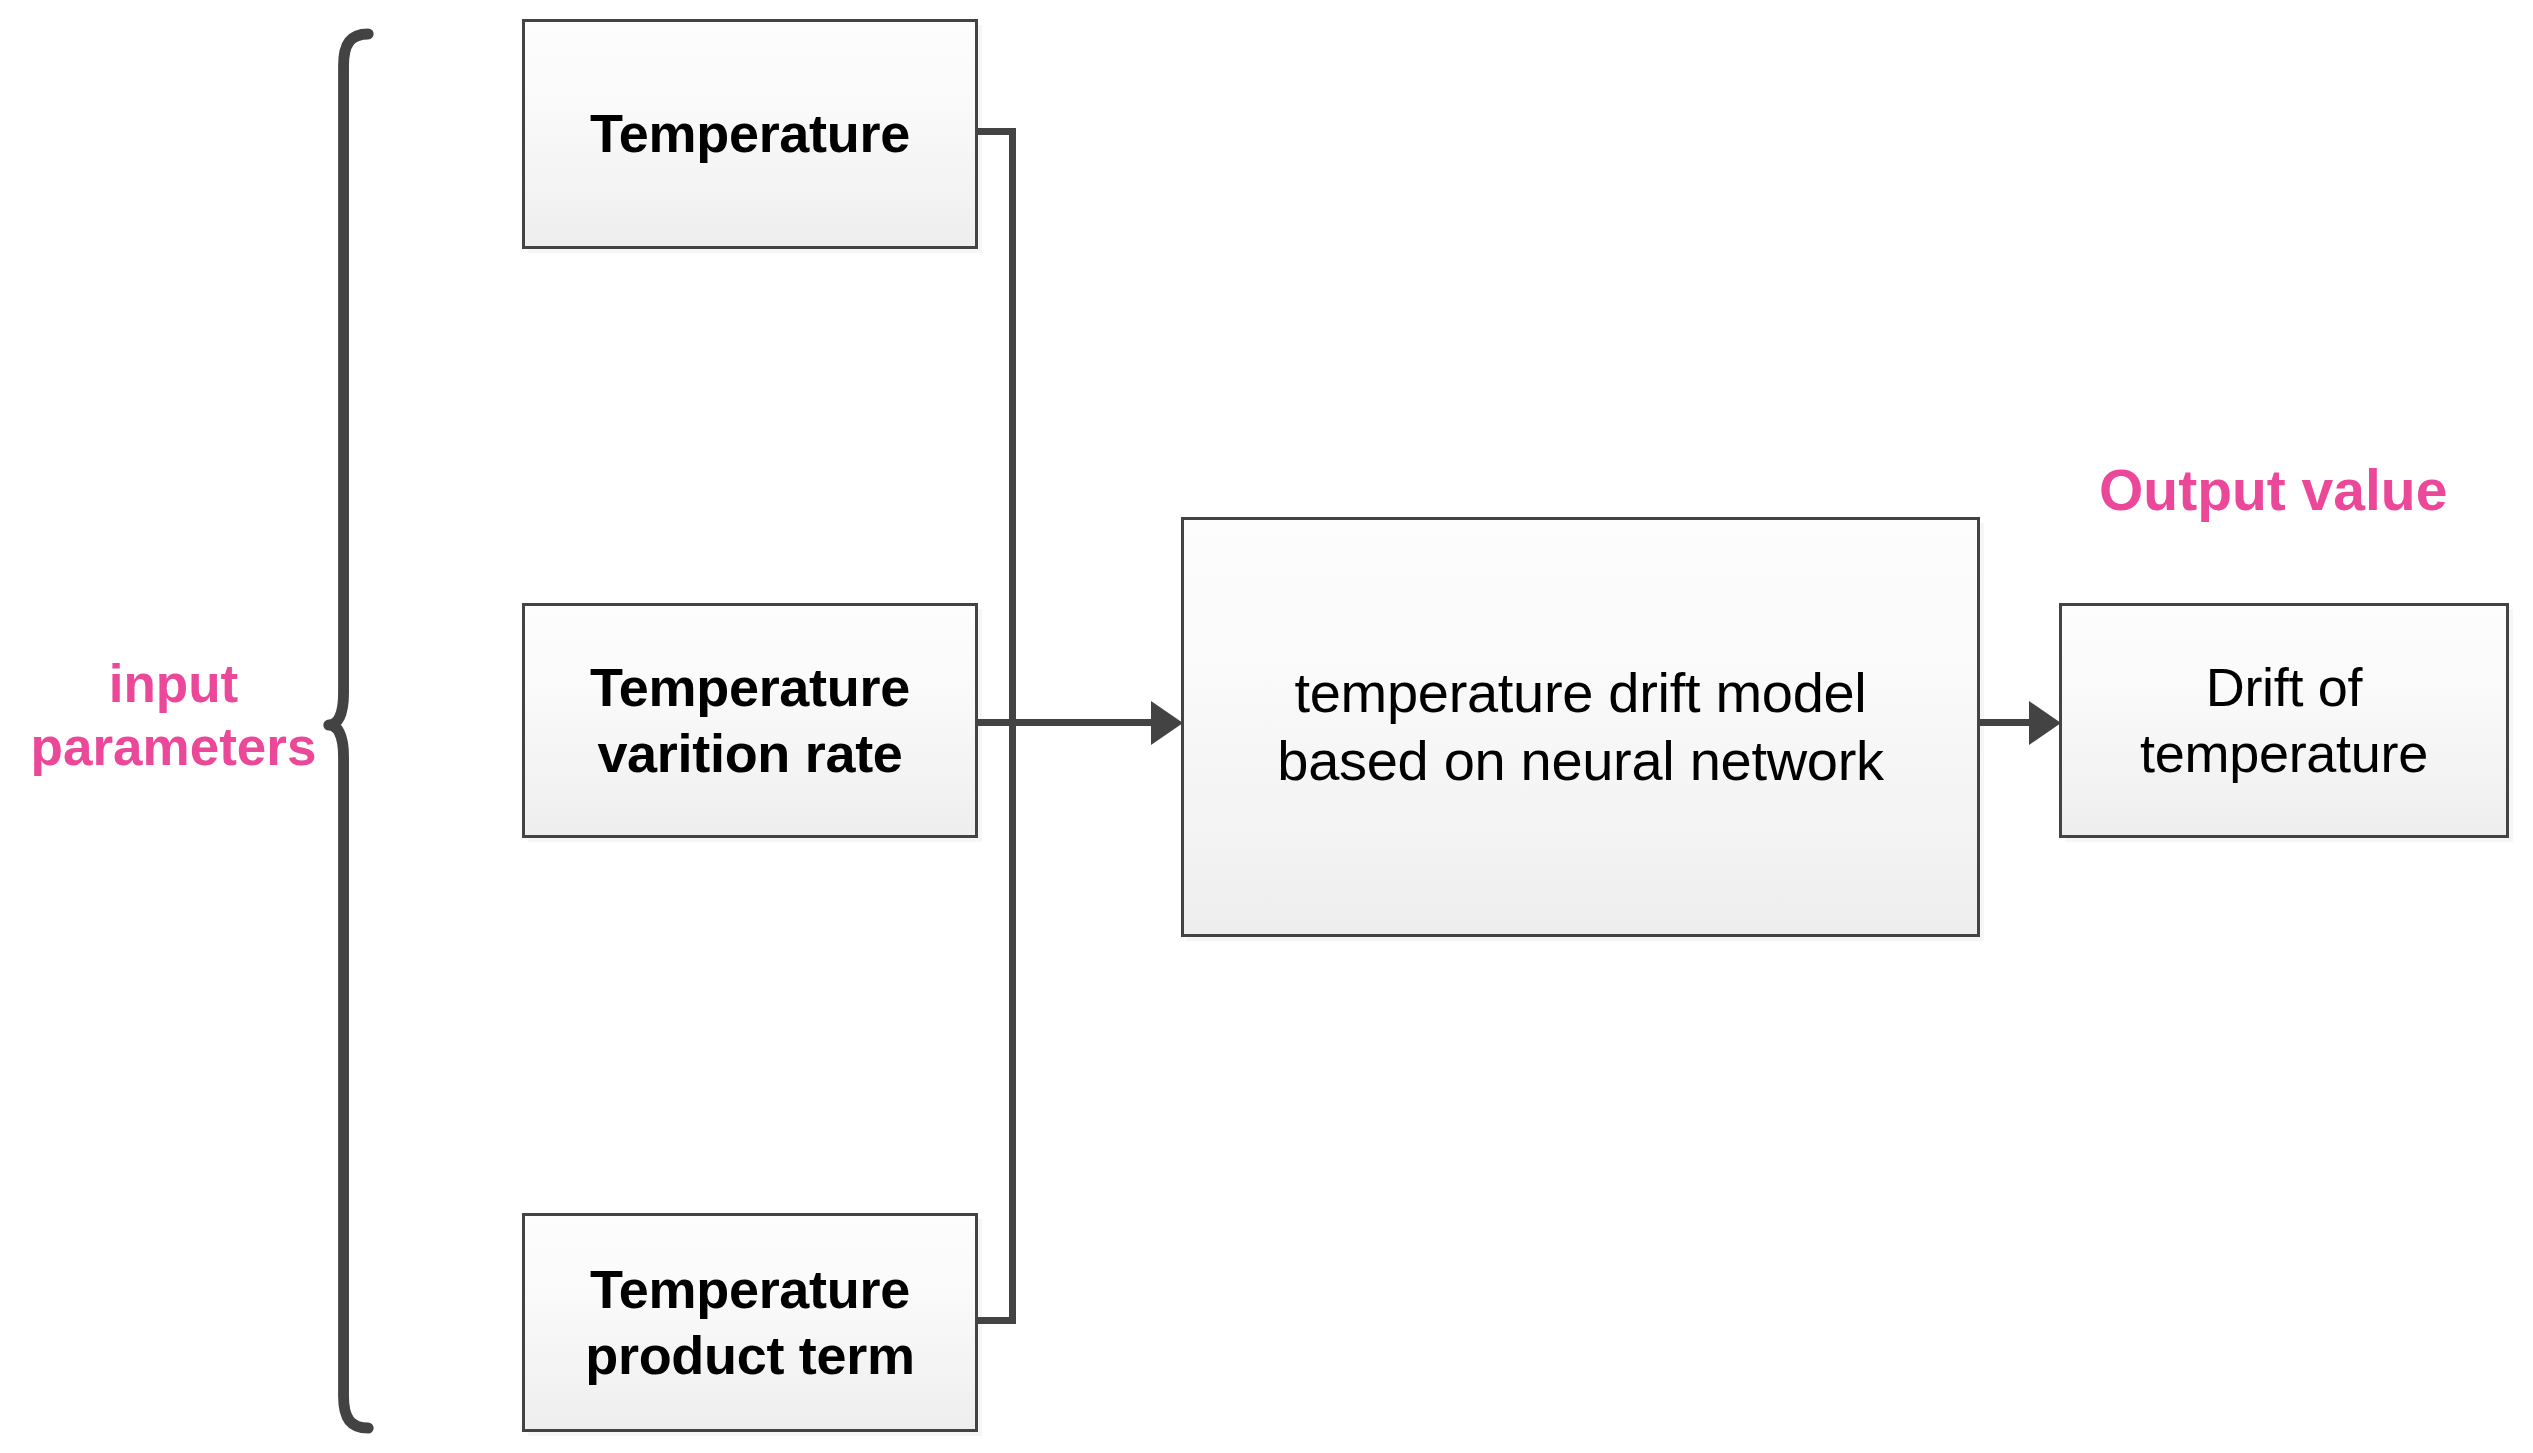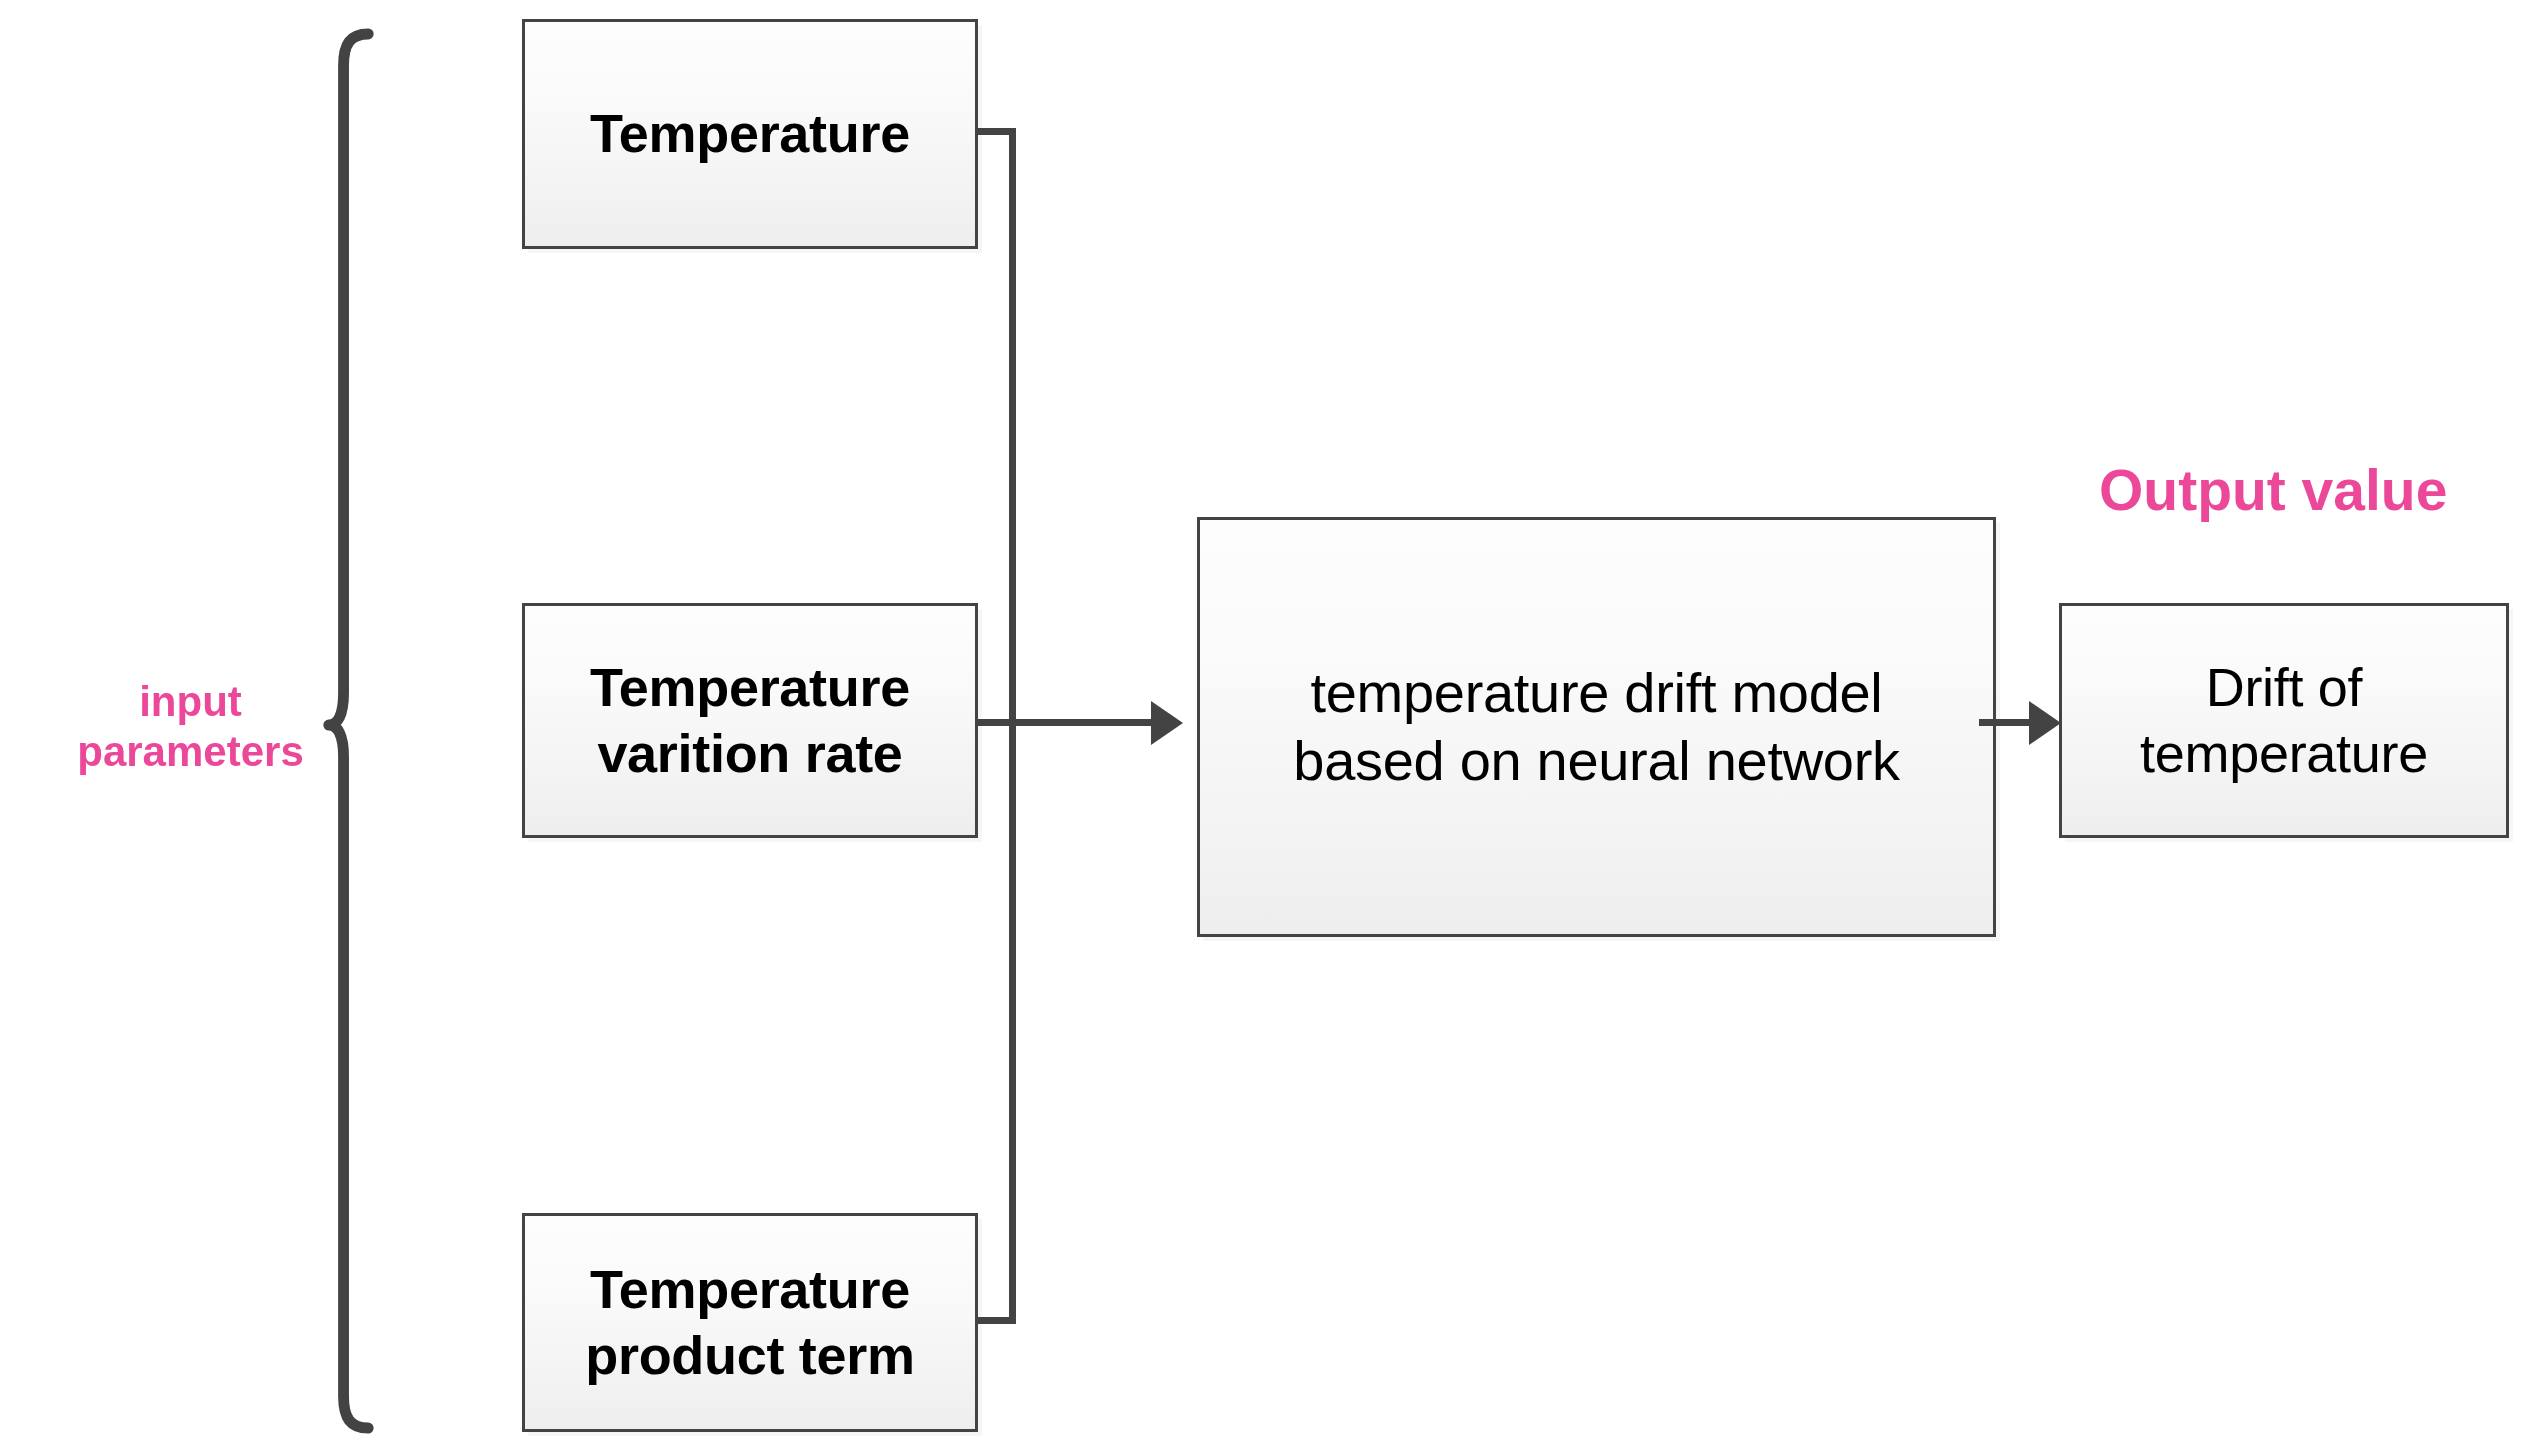--- a/index.html
+++ b/index.html
@@ -32,42 +32,41 @@
   }
   .box-label {
     display: block;
     width: 100%;
     padding: 0 23px;
     box-sizing: border-box;
     white-space: pre-line;
   }
 
   .box.input-box   { font-size: 54px; font-weight: bold; letter-spacing: -0.3px; }
-  .box.model-box   { font-size: 56px; font-weight: normal; letter-spacing: -0.3px; margin-left: 16px; }
+  .box.model-box   { font-size: 56px; font-weight: normal; letter-spacing: -0.3px; }
   .box.output-box  { font-size: 54px; font-weight: normal; letter-spacing: -0.3px; }
 
   #box-temperature      { left: 522px;  top: 19px;   width: 456px; height: 230px; }
   #box-variation-rate   { left: 522px;  top: 603px;  width: 456px; height: 235px; }
   #box-product-term     { left: 522px;  top: 1213px; width: 456px; height: 219px; }
   #box-model            { left: 1181px; top: 517px;  width: 799px; height: 420px; }
   #box-output           { left: 2059px; top: 603px;  width: 450px; height: 235px; }
 
   
   .cyan-label {
     position: absolute;
     color: #ec4899;
     font-weight: bold;
     line-height: 1.18;
     white-space: pre-line;
     text-align: center;
   }
   #label-input-parameters {
-    left: 20px; top: 677px; width: 307px;
-    font-size: 42px;
-    margin-left: 17px;
+    left: 20px; top: 653px; width: 307px;
+    font-size: 53px;
   }
   #label-output-value {
     left: 2099px; top: 457px; width: 376px;
     font-size: 57px;
     text-align: left;
   }
 
   
   .line-h, .line-v {
     position: absolute;

